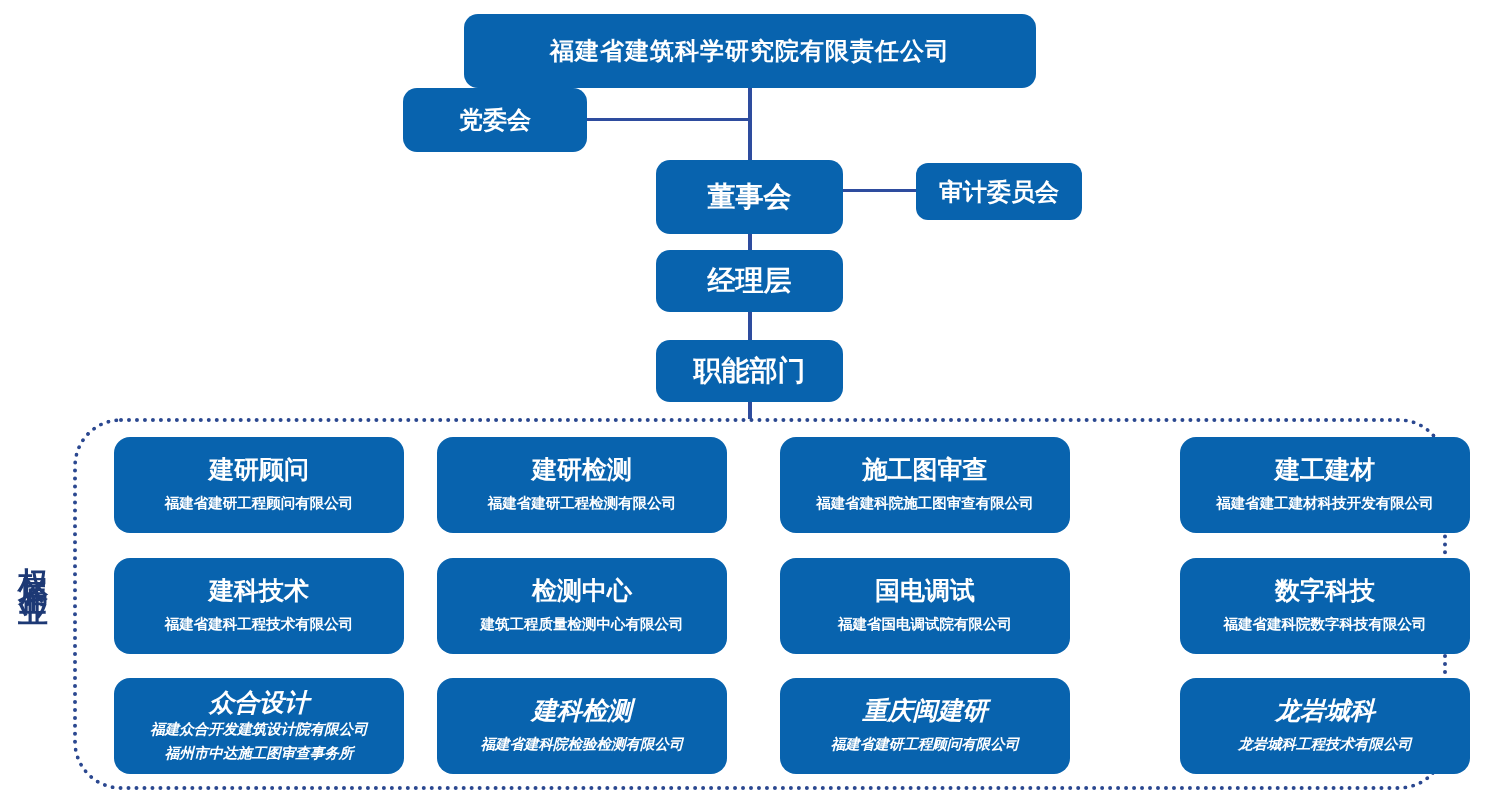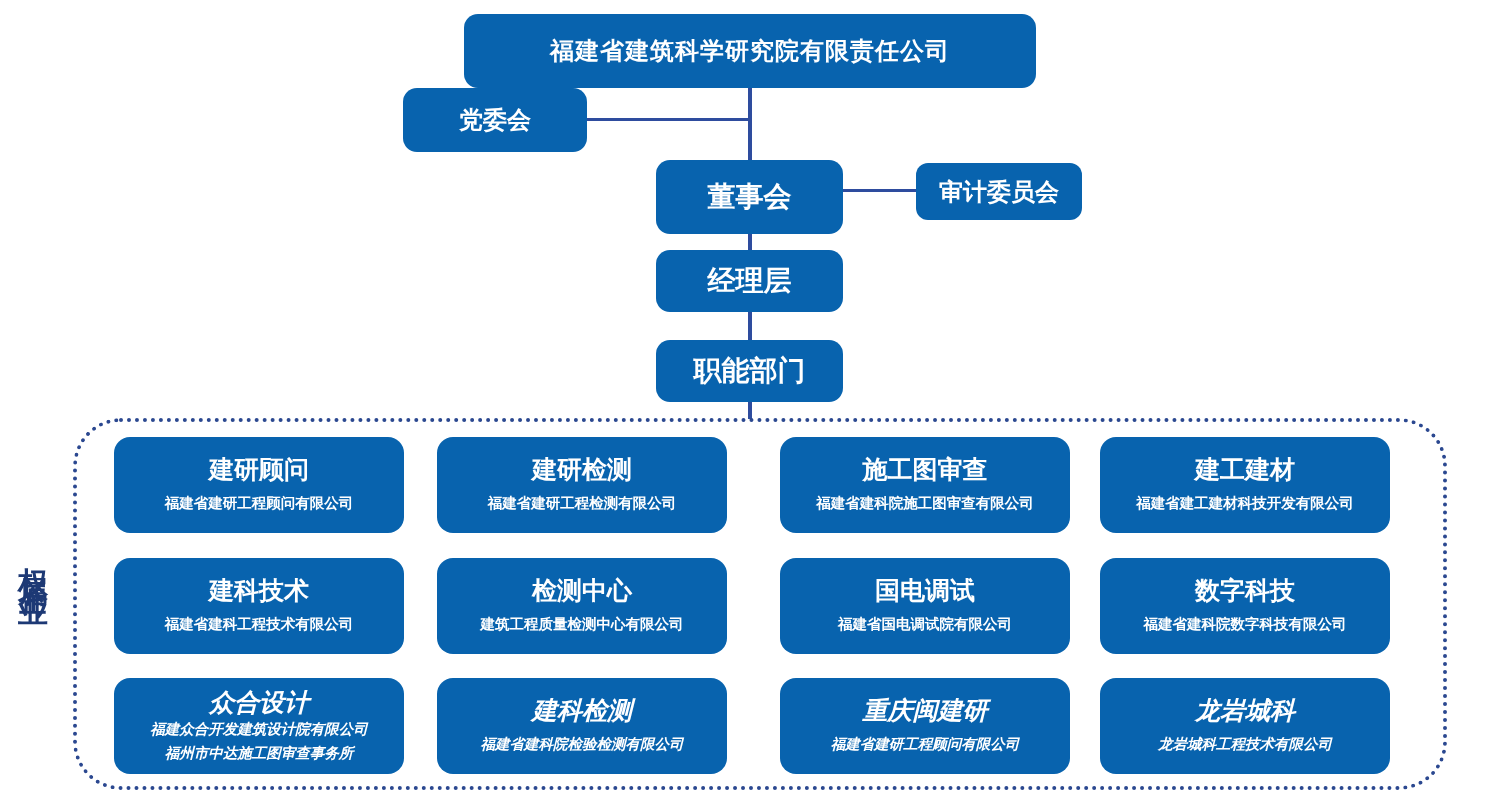--- a/index.html
+++ b/index.html
@@ -76,21 +76,21 @@
     justify-content: center;
     text-align: center;
     gap: 10px;
     padding: 4px 6px;
   }
   .sub .t  { font-size: 25px; font-weight: bold; line-height: 1.1; }
   .sub .s  { font-size: 14.5px; font-weight: bold; line-height: 1.35; }
   .sub .s:empty { display: none; }
   .sub.two-lines { gap: 4px; }
 
-  .c1 { left: 114px; }  .c2 { left: 437px; } .c3 { left: 780px; } .c4 { left: 1100px; }
+  .c1 { left: 114px; }  .c2 { left: 437px; } .c3 { left: 780px; } .c4 { left: 1180px; }
   .r1 { top: 437px; }  .r2 { top: 558px; }  .r3 { top: 678px; font-style: italic; }
 </style>
 </head>
 <body>
 
 <div class="canvas">
 
   <div class="connector line-trunk-top"></div>
   <div class="connector line-party"></div>
   <div class="connector line-audit"></div>

